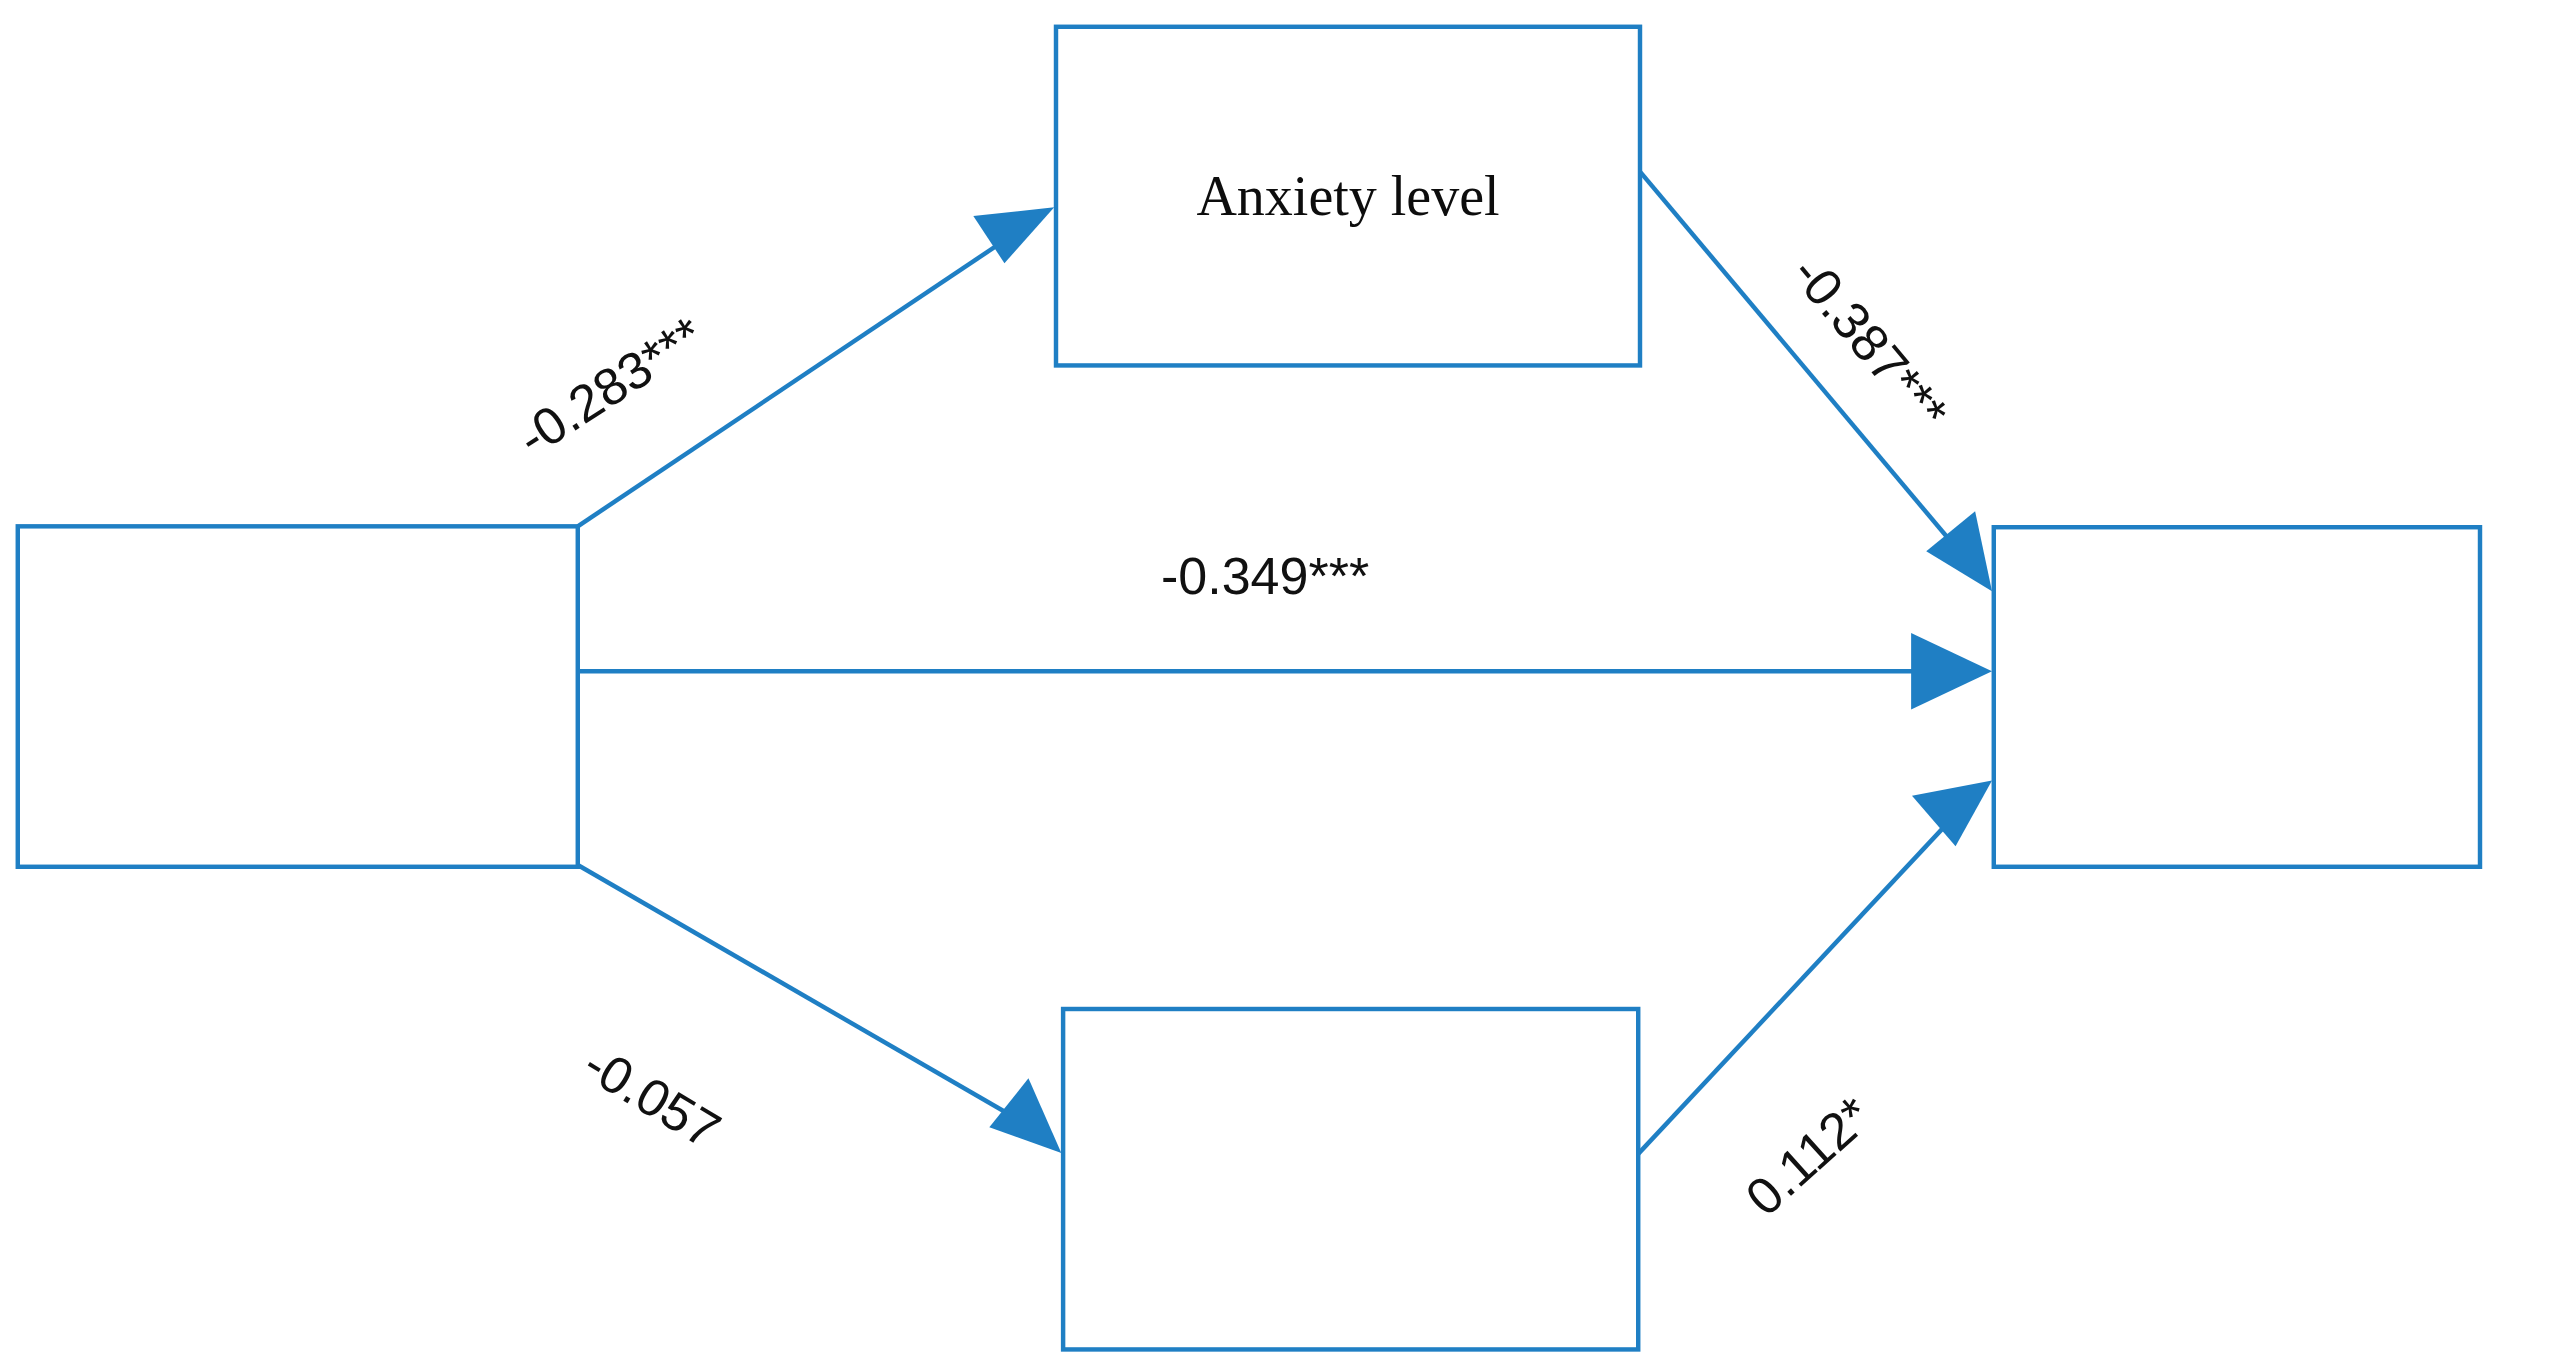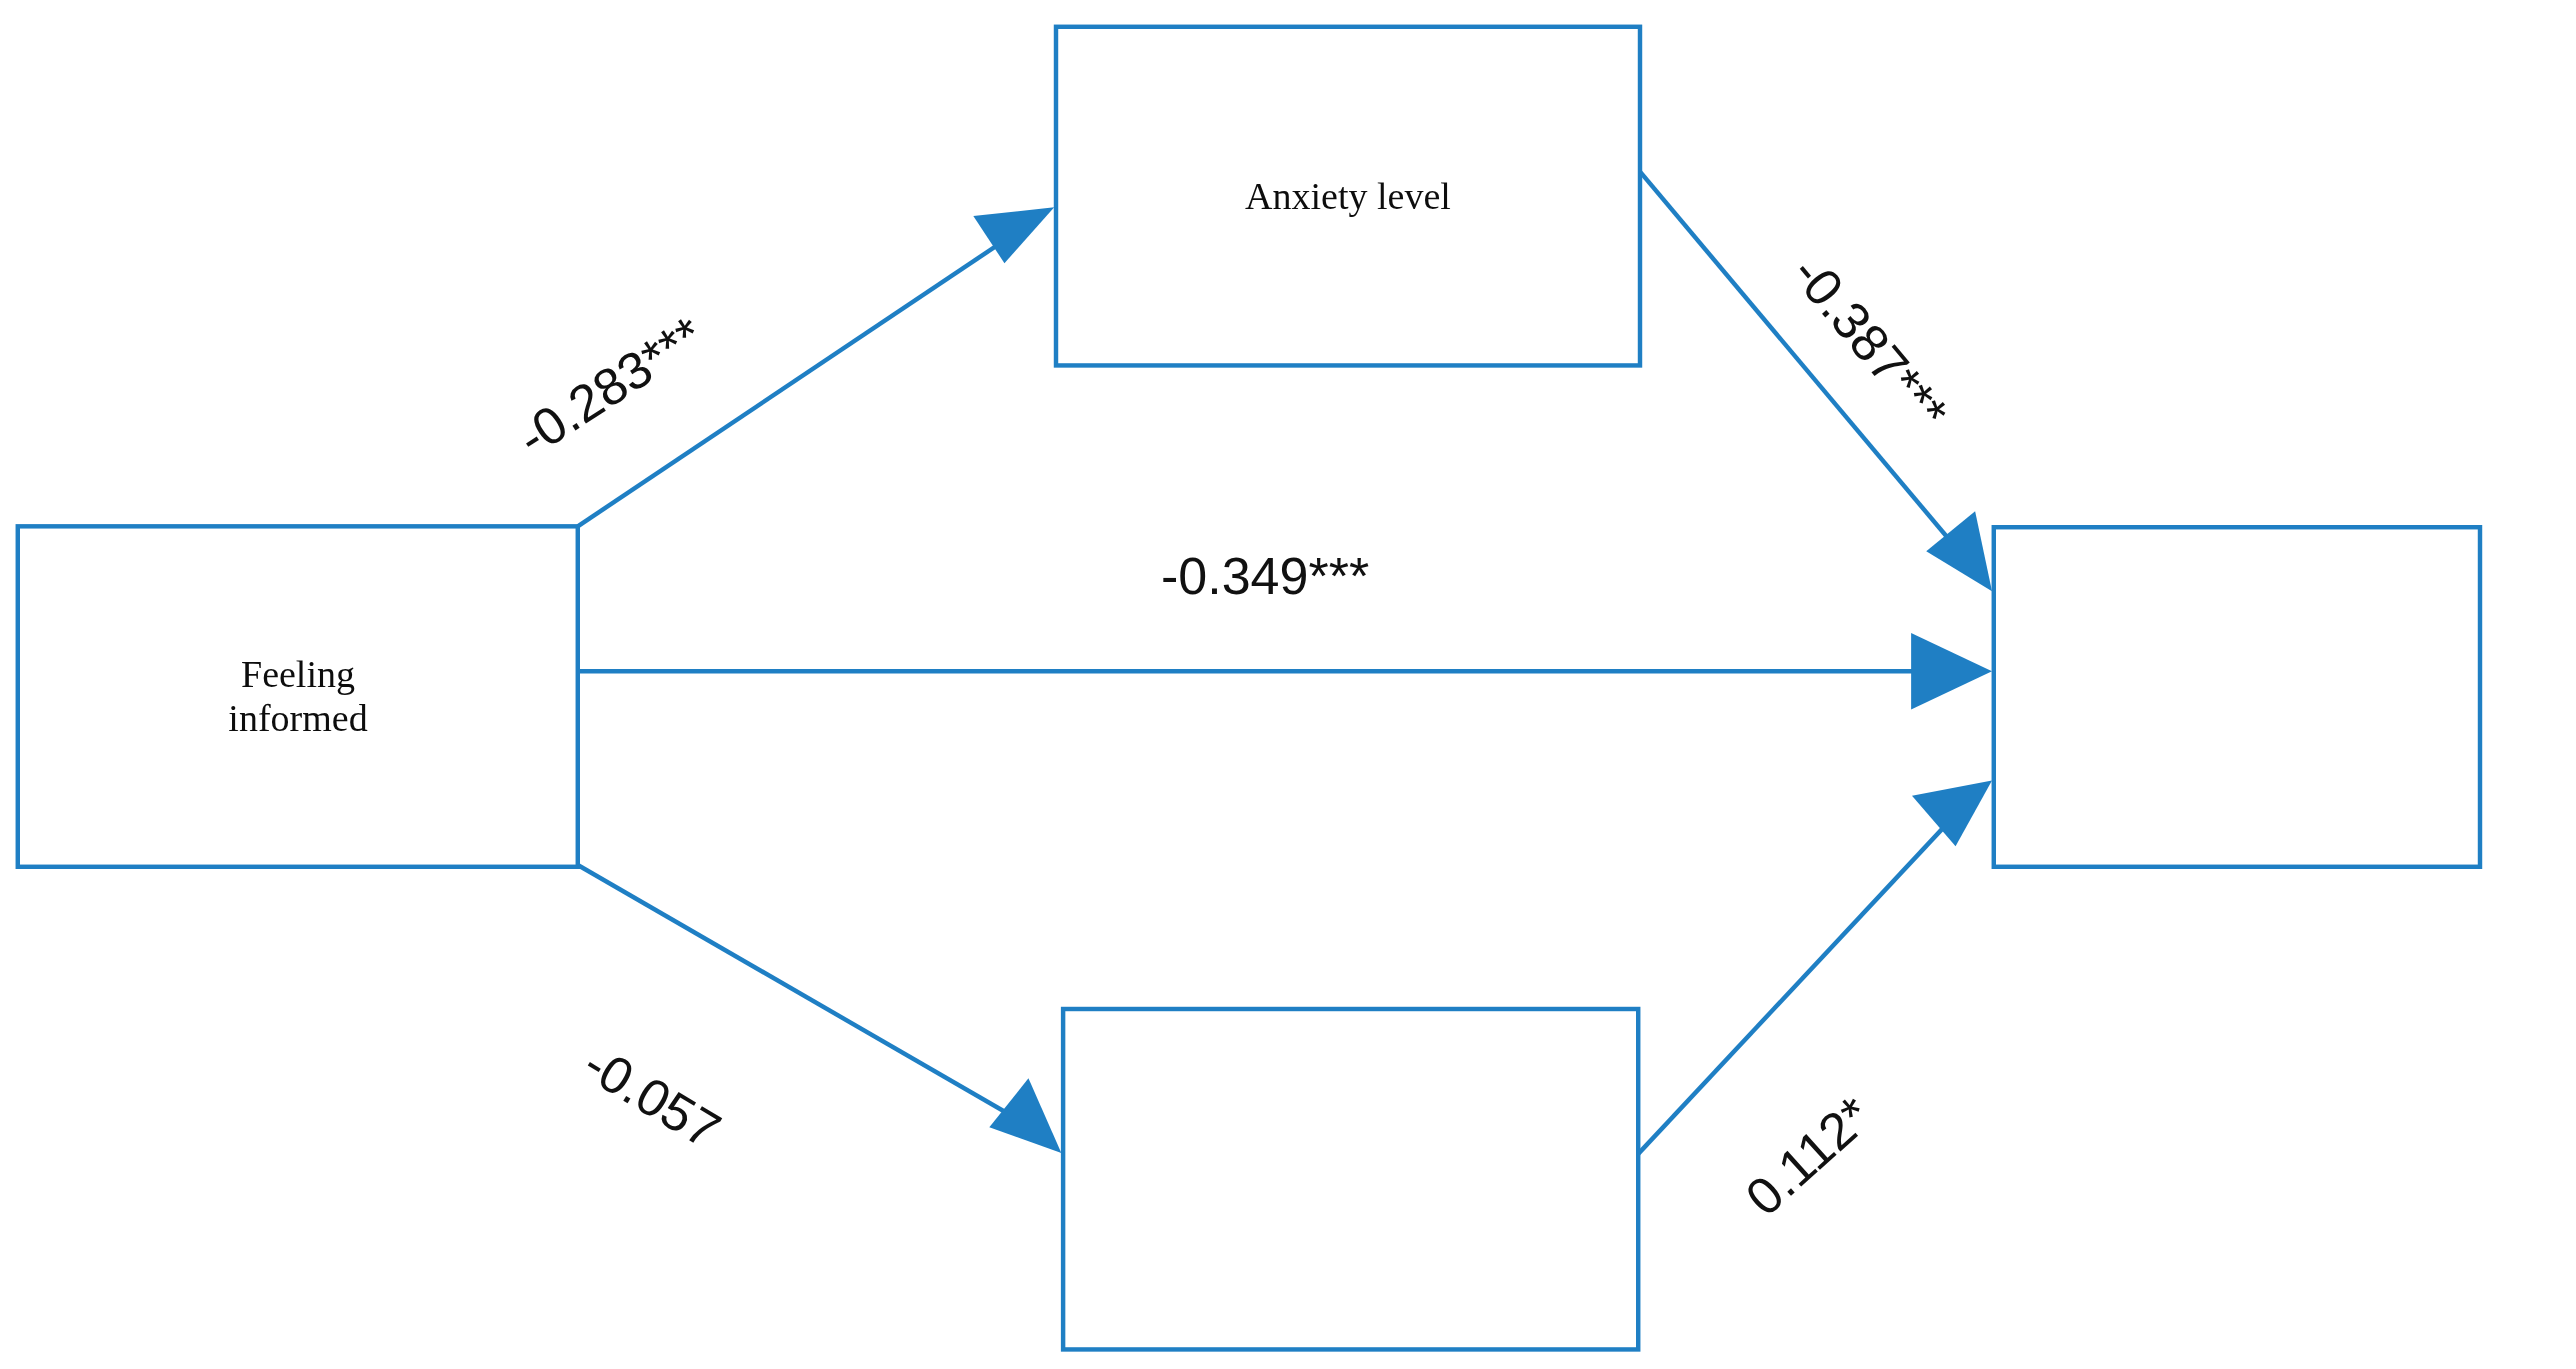--- a/index.html
+++ b/index.html
@@ -40,21 +40,21 @@
     stroke: none;
   }
   .node-label {
     position: absolute;
     display: flex;
     align-items: center;
     justify-content: center;
     text-align: center;
     color: #0d0d0d;
     font-family: "Liberation Serif", "DejaVu Serif", serif;
-    font-size: 38px;
+    font-size: 56px;
     line-height: 1.16;
     font-weight: 400;
     pointer-events: none;
     white-space: pre-line;
   }
   .edge-label {
     position: absolute;
     color: #111111;
     font-family: "Liberation Sans", "DejaVu Sans", sans-serif;
     font-size: 52px;
@@ -96,22 +96,20 @@
       <polygon class="arrow-head" points="2241,878 2151,895 2200,952"></polygon>
     </g>
 
     <rect class="node-box" x="20" y="592" width="630" height="383" rx="0"></rect>
     <rect class="node-box" x="1188" y="30" width="657" height="381" rx="0"></rect>
     <rect class="node-box" x="1196" y="1135" width="647" height="383" rx="0"></rect>
     <rect class="node-box" x="2243" y="593" width="547" height="382" rx="0"></rect>
 
   </svg>
 
-  <div class="node-label" style="left:18px; top:526px; width:560px; height:340px;">Feeling
-informed</div>
 
   <div class="node-label" style="left:1056px; top:27px; width:584px; height:339px; align-items:center;">Anxiety level</div>
 
 
 
   <div class="edge-label" style="left:523px; top:413px; transform: rotate(-33deg);">-0.283***</div>
 
   <div class="edge-label" style="left:1803px; top:233px; transform: rotate(50deg);">-0.387***</div>
 
   <div class="edge-label" style="left:1161px; top:546px;">-0.349***</div>

